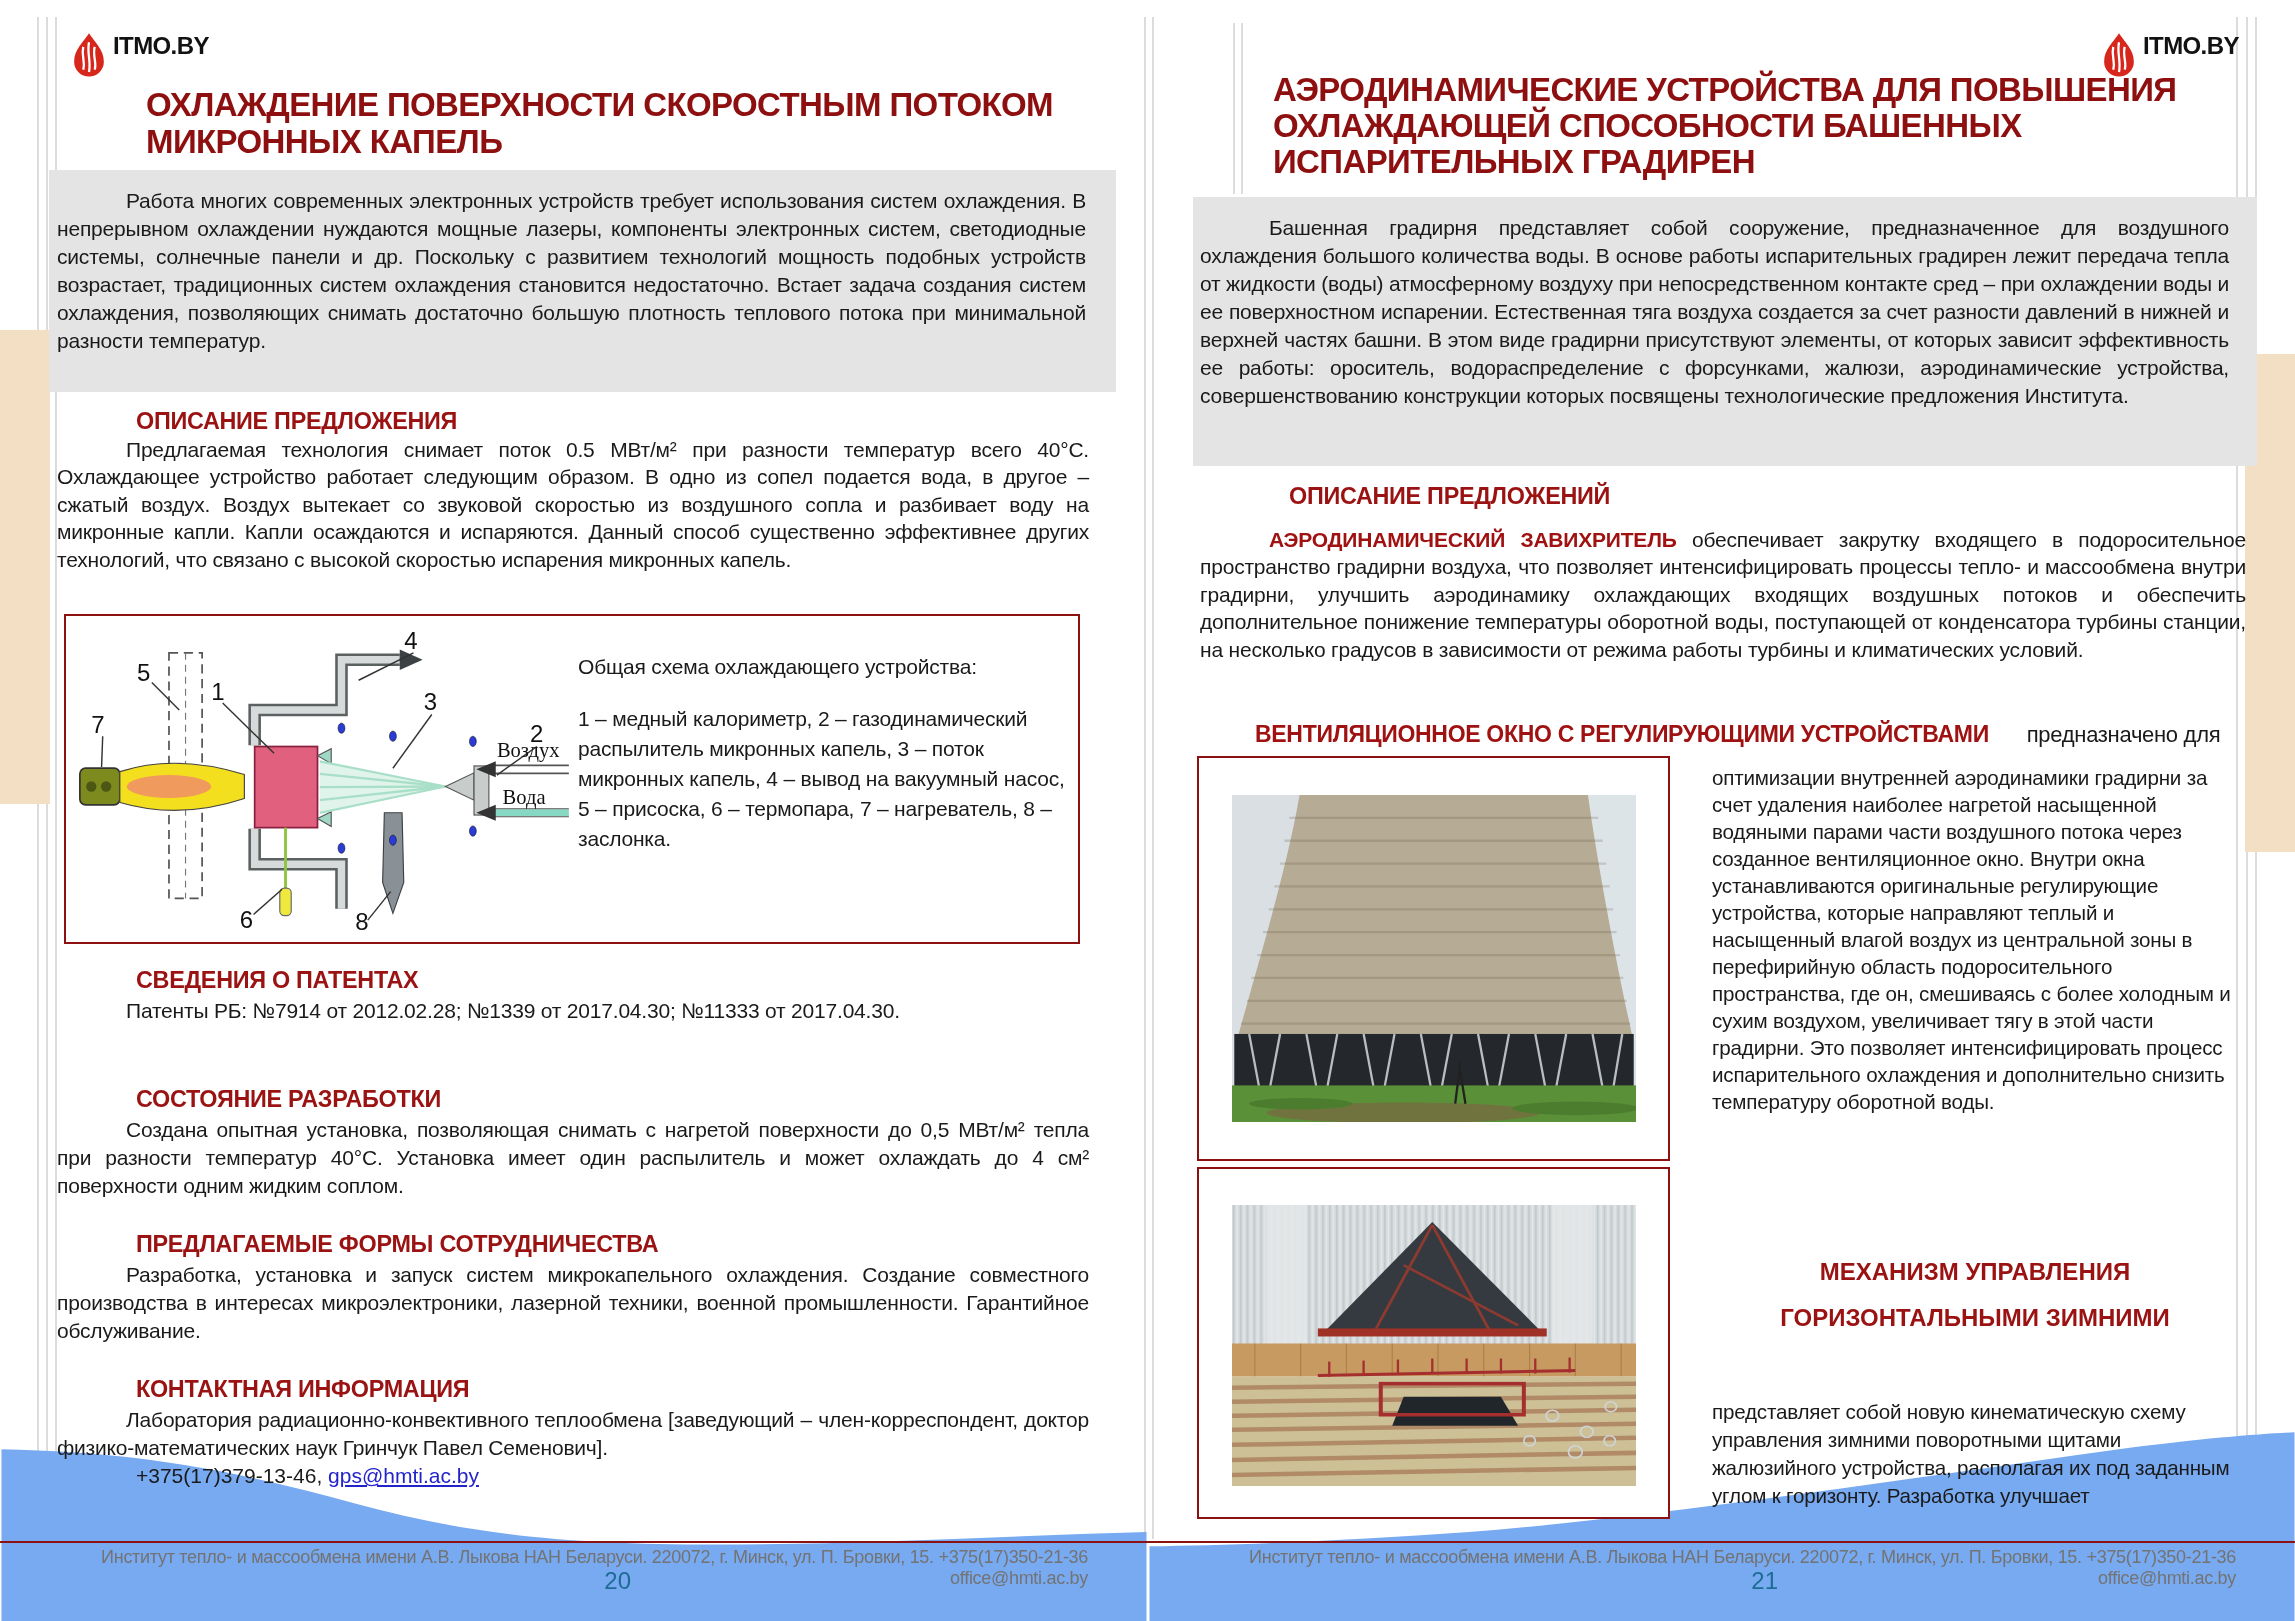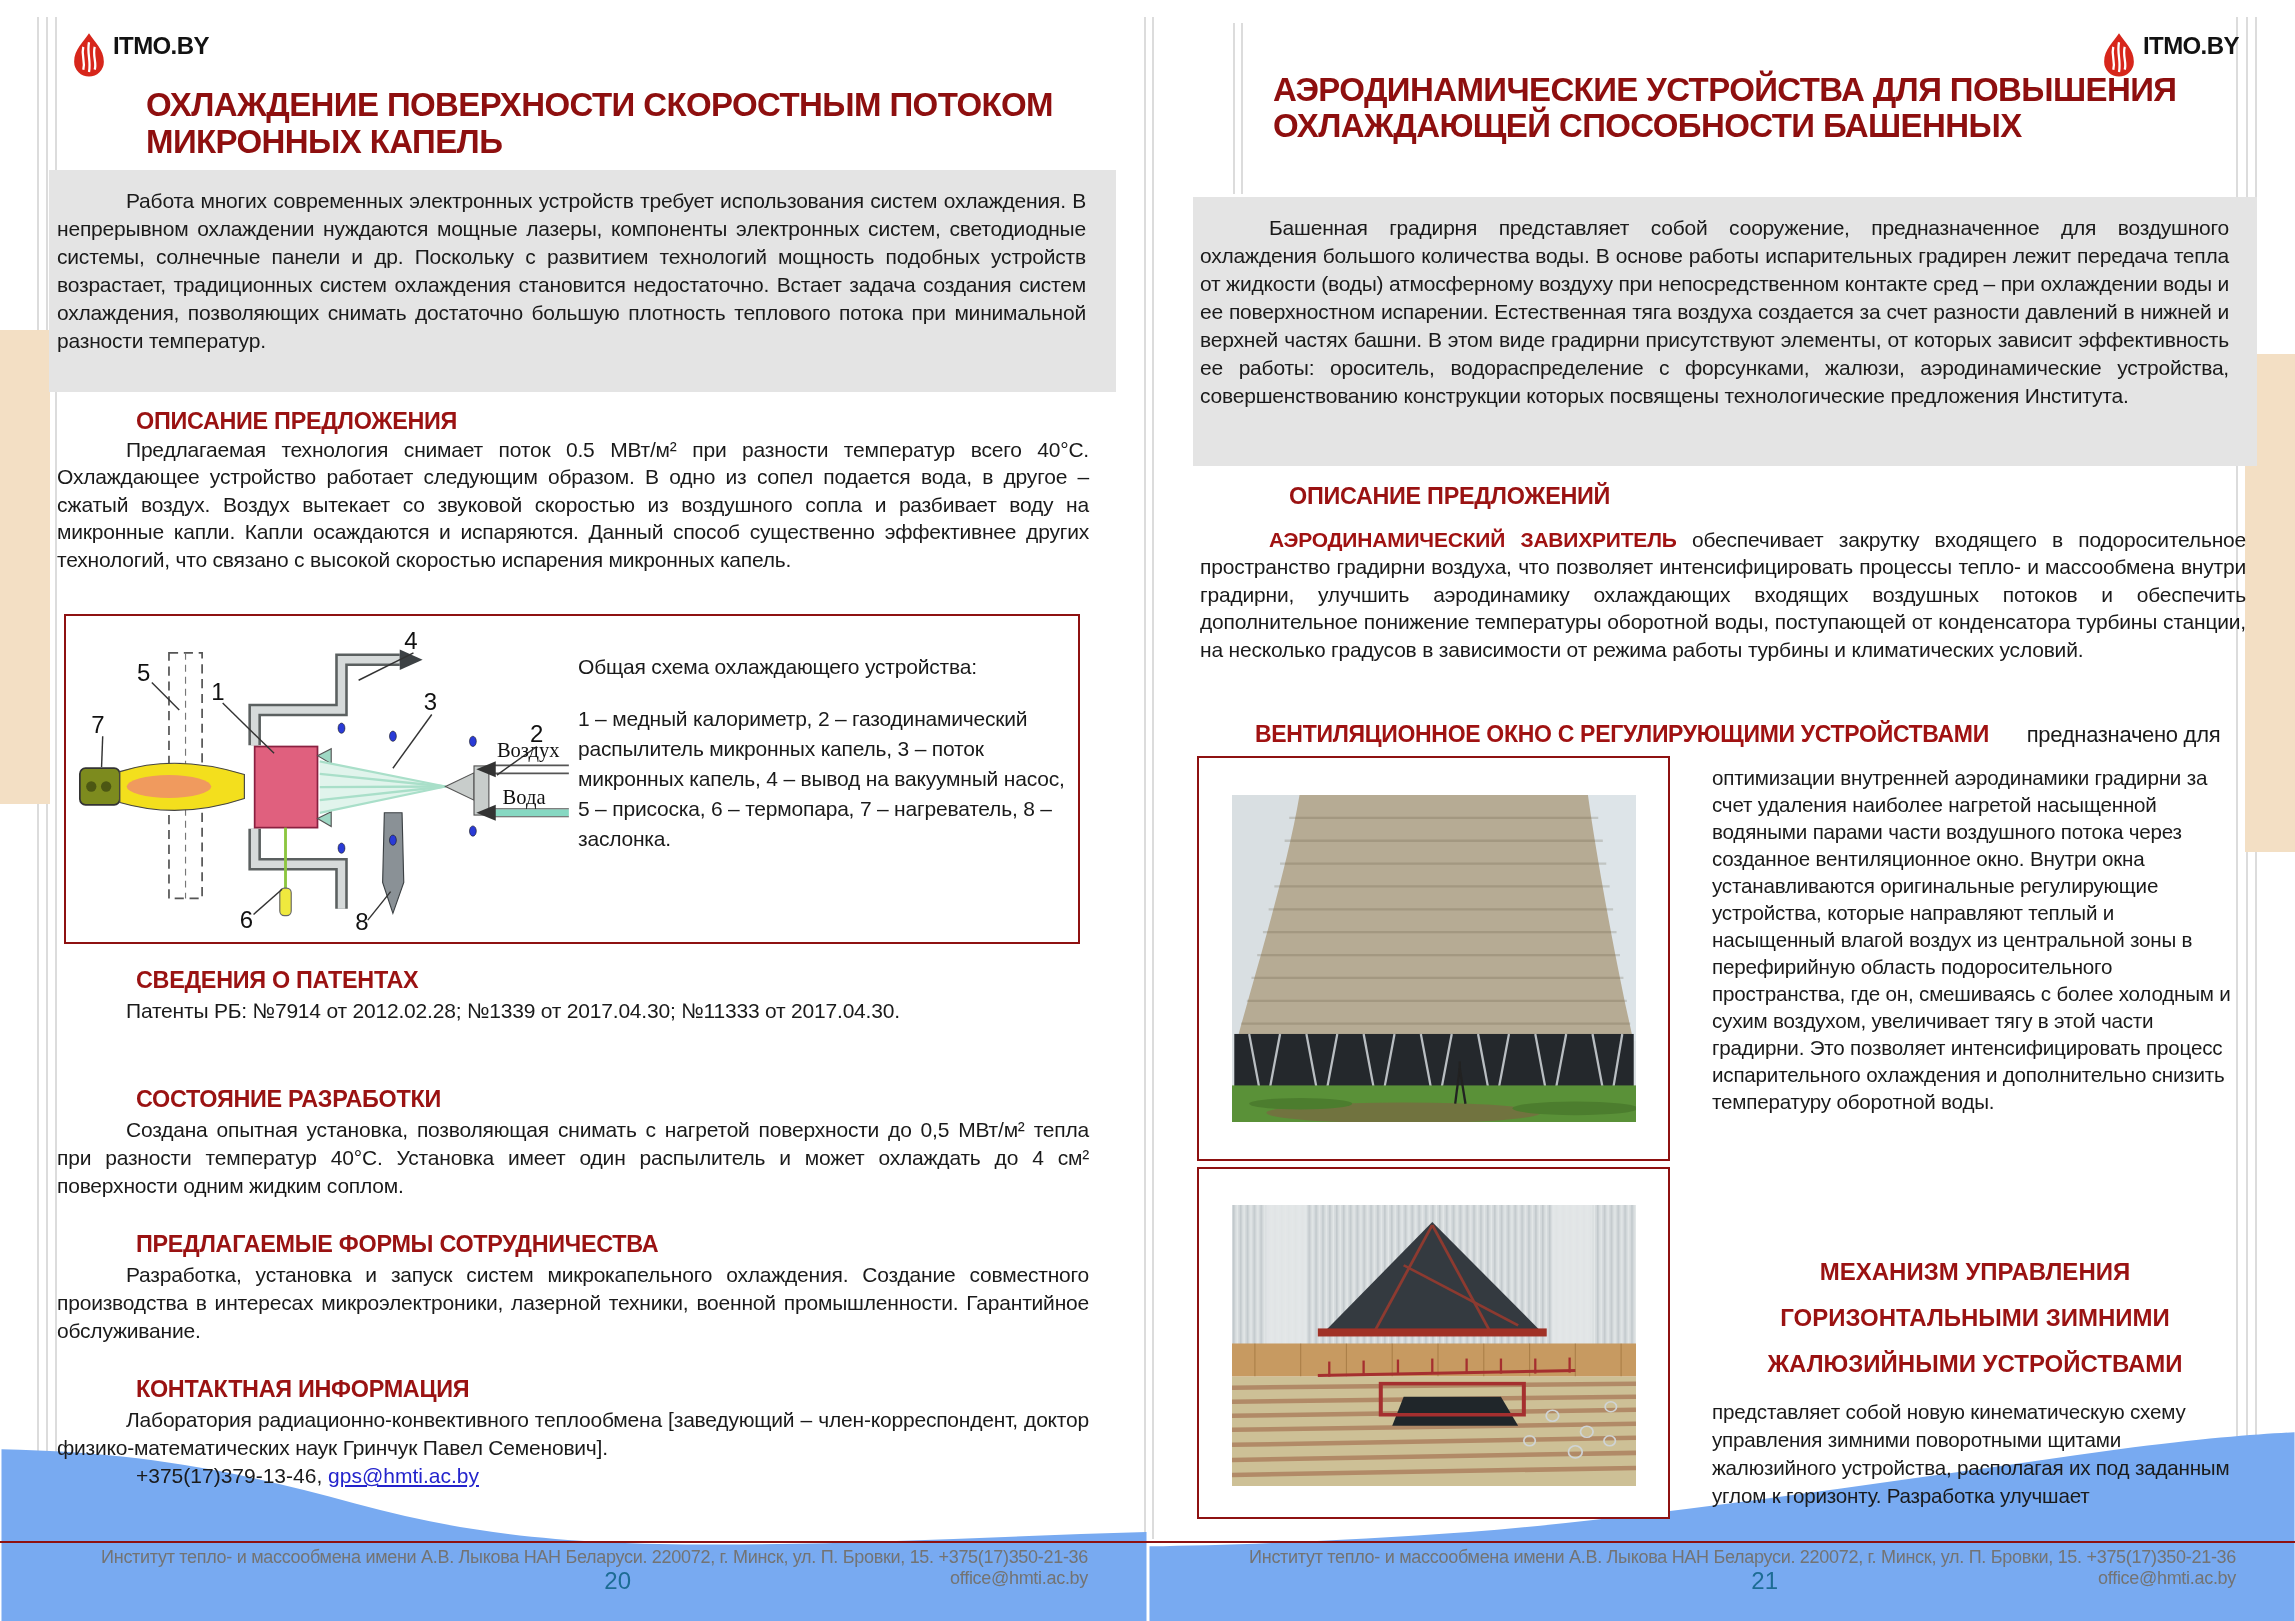--- a/index.html
+++ b/index.html
@@ -181,20 +181,21 @@
     <path d="M9,13 C7,21 11,25 9,33" stroke="#ffffff" stroke-width="2" fill="none"></path>
     <path d="M14,9 C12,19 16,25 14,35" stroke="#ffffff" stroke-width="2" fill="none"></path>
     <path d="M19,13 C17,21 21,27 19,33" stroke="#ffffff" stroke-width="2" fill="none"></path>
   </svg>
   <span class="lbl">ITMO.BY</span>
 </div>
 
 <div class="abs title" style="left:1273px;top:72px;width:983px;line-height:36px;">
   <div>АЭРОДИНАМИЧЕСКИЕ УСТРОЙСТВА ДЛЯ ПОВЫШЕНИЯ</div>
   <div>ОХЛАЖДАЮЩЕЙ СПОСОБНОСТИ БАШЕННЫХ</div>
+  <div>ИСПАРИТЕЛЬНЫХ ГРАДИРЕН</div>
 </div>
 
 <div class="greybox" style="left:1193px;top:197px;width:1064px;height:269px;"></div>
 <div class="body-p" style="left:1200px;top:214px;width:1029px;">Башенная градирня представляет собой сооружение, предназначенное для воздушного охлаждения большого количества воды. В основе работы испарительных градирен лежит передача тепла от жидкости (воды) атмосферному воздуху при непосредственном контакте сред – при охлаждении воды и ее поверхностном испарении. Естественная тяга воздуха создается за счет разности давлений в нижней и верхней частях башни. В этом виде градирни присутствуют элементы, от которых зависит эффективность ее работы: ороситель, водораспределение с форсунками, жалюзи, аэродинамические устройства, совершенствованию конструкции которых посвящены технологические предложения Института.</div>
 
 <div class="h-red" style="left:1289px;top:483px;">ОПИСАНИЕ ПРЕДЛОЖЕНИЙ</div>
 <div class="body-p" style="left:1200px;top:526px;width:1046px;line-height:27.4px;">
   <span class="inline-term">АЭРОДИНАМИЧЕСКИЙ ЗАВИХРИТЕЛЬ</span><span> обеспечивает закрутку входящего в подоросительное пространство градирни  воздуха, что позволяет интенсифицировать процессы тепло- и массообмена внутри градирни, улучшить аэродинамику охлаждающих входящих воздушных потоков и обеспечить дополнительное понижение температуры оборотной воды, поступающей от конденсатора турбины станции, на несколько градусов в зависимости от режима работы турбины и климатических условий.</span>
 </div>
 
@@ -308,19 +309,18 @@
       <circle cx="662" cy="402" r="10"></circle>
     <circle cx="600" cy="492" r="12"></circle>
       <circle cx="660" cy="470" r="10"></circle>
       <circle cx="520" cy="470" r="10"></circle>
   </g>
 </svg>
 
 <div class="abs mech-h" style="left:1709px;top:1249px;width:532px;z-index:4;">
   <div>МЕХАНИЗМ УПРАВЛЕНИЯ</div>
   <div>ГОРИЗОНТАЛЬНЫМИ ЗИМНИМИ</div>
-  <div>ЖАЛЮЗИЙНЫМИ УСТРОЙСТВАМИ</div>
 </div>
 <div class="body-col" style="left:1712px;top:1398px;width:532px;line-height:28px;z-index:4;">представляет собой новую кинематическую схему управления зимними поворотными щитами жалюзийного устройства, располагая их под заданным углом к горизонту. Разработка улучшает</div>
 
 <div class="footer-txt" style="left:1207px;top:1547px;width:1029px;">Институт тепло- и массообмена имени А.В. Лыкова НАН Беларуси. 220072, г. Минск, ул. П. Бровки, 15. +375(17)350-21-36   office@hmti.ac.by</div>
 <div class="pagenum" style="left:1664px;top:1567px;width:114px;">21</div>
 
 
 </body></html>

